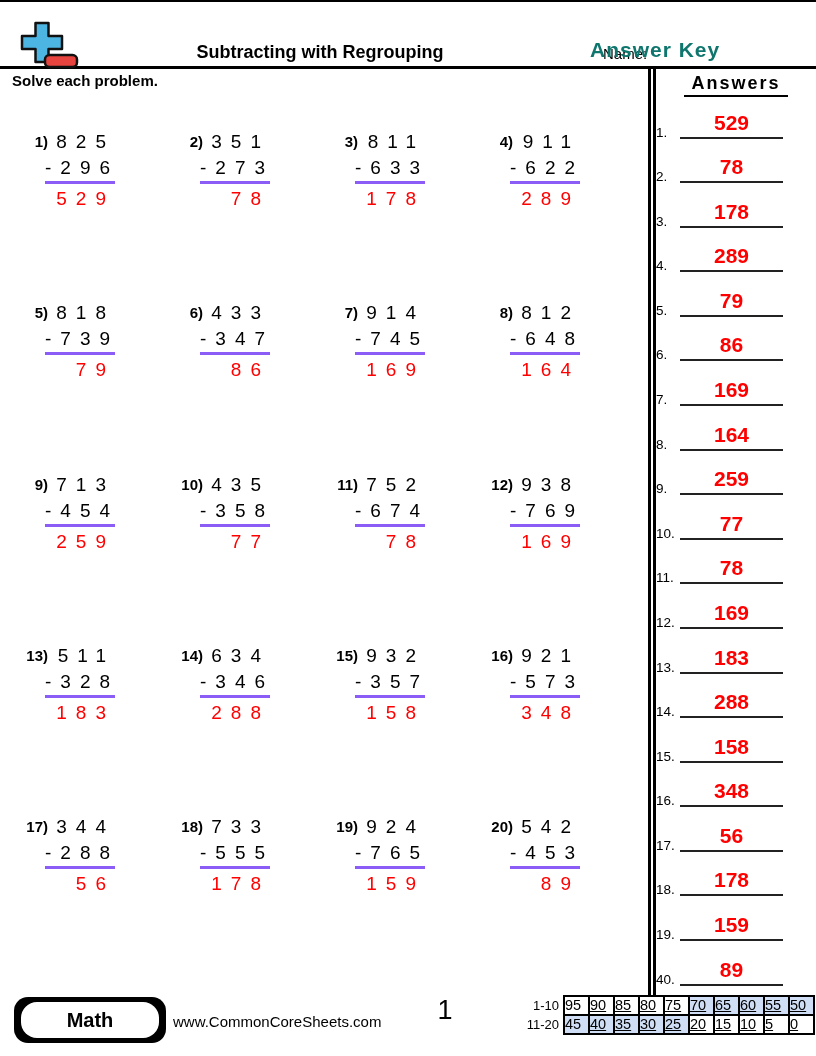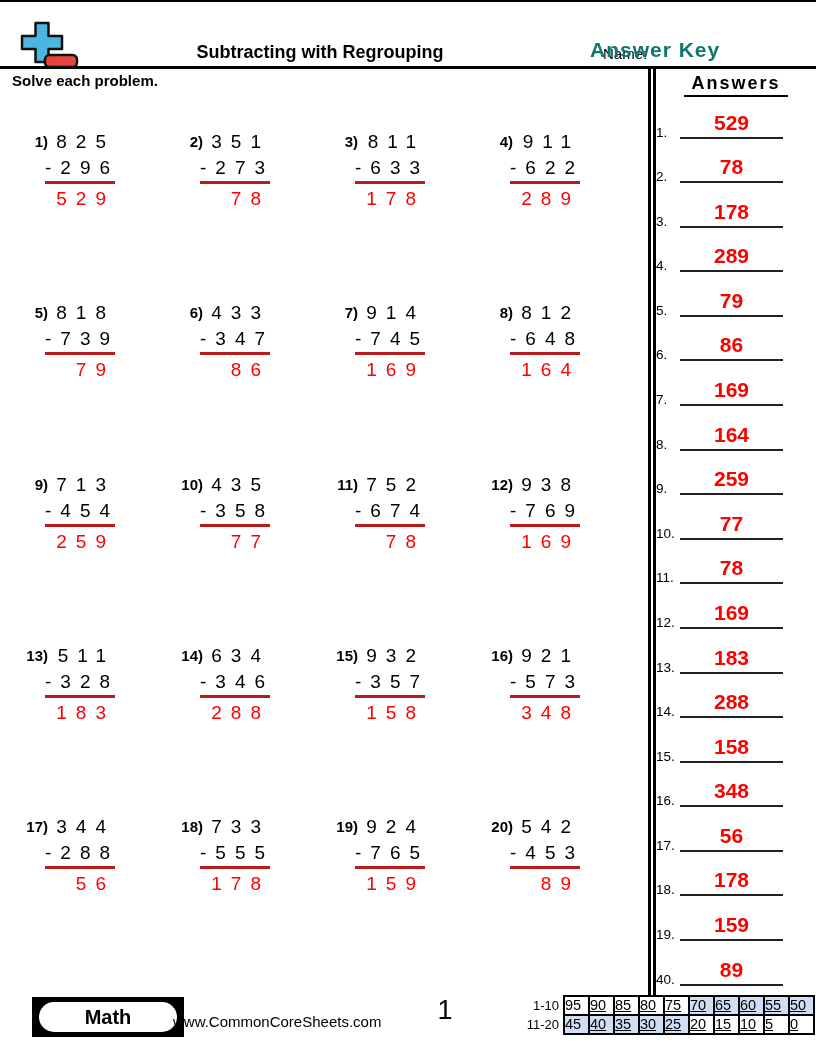--- a/index.html
+++ b/index.html
@@ -22,37 +22,37 @@
          border-left:3px solid #000;border-right:3px solid #000;}
 
   
   .problems{position:absolute;left:3px;top:129px;display:grid;
             grid-template-columns:repeat(4,155px);grid-auto-rows:171.3px;}
   .problem{position:relative;font-size:19px;}
   .pnum{position:absolute;left:0;top:4px;width:45px;text-align:right;
         font-size:15px;font-weight:bold;}
   .work{margin-left:42px;width:70px;text-align:right;letter-spacing:9px;
         line-height:26px;white-space:nowrap;}
-  .subtrahend{border-bottom:3px solid #b91c1c;}
+  .subtrahend{border-bottom:3px solid #8b5cf6;}
   .p-answer{color:#fe0000;padding-top:2px;}
 
   
   .answers-title{position:absolute;left:684px;top:73px;width:104px;text-align:center;
                  font-size:18px;font-weight:bold;letter-spacing:2px;
                  border-bottom:2.5px solid #000;padding-bottom:1px;}
   .answers-list{position:absolute;left:650px;top:97px;width:164px;}
   .ans-item{position:relative;height:44.58px;}
   .ans-line{position:absolute;left:30px;width:103px;bottom:3px;border-bottom:2px solid #222;}
   .ans-num{position:absolute;left:6px;bottom:2px;font-size:13.5px;}
   .ans-value{position:absolute;left:30px;width:103px;bottom:7px;text-align:center;
              color:#fe0000;font-weight:bold;font-size:21px;}
 
   
-  .badge{position:absolute;left:14px;top:997px;width:152px;height:40px;background:#000;
-         border-radius:0;margin-left:18px;}
+  .badge{position:absolute;left:14px;top:997px;width:152px;height:46px;background:#000;
+         border-radius:14px;}
   .badge-pill{position:absolute;left:7px;top:5px;right:7px;bottom:5px;background:#fff;
               border-radius:16px;display:flex;align-items:center;justify-content:center;
               font-size:20px;font-weight:bold;}
   .website{position:absolute;left:173px;top:1013px;font-size:15px;}
   .page-num{position:absolute;left:400px;top:995px;width:90px;text-align:center;font-size:27px;}
 
   .grading{position:absolute;left:524px;top:995px;}
   .grade-row{display:flex;}
   .grade-row.second{margin-top:-2px;}
   .grade-label{width:39px;text-align:right;padding-right:4px;font-size:13px;line-height:21px;

